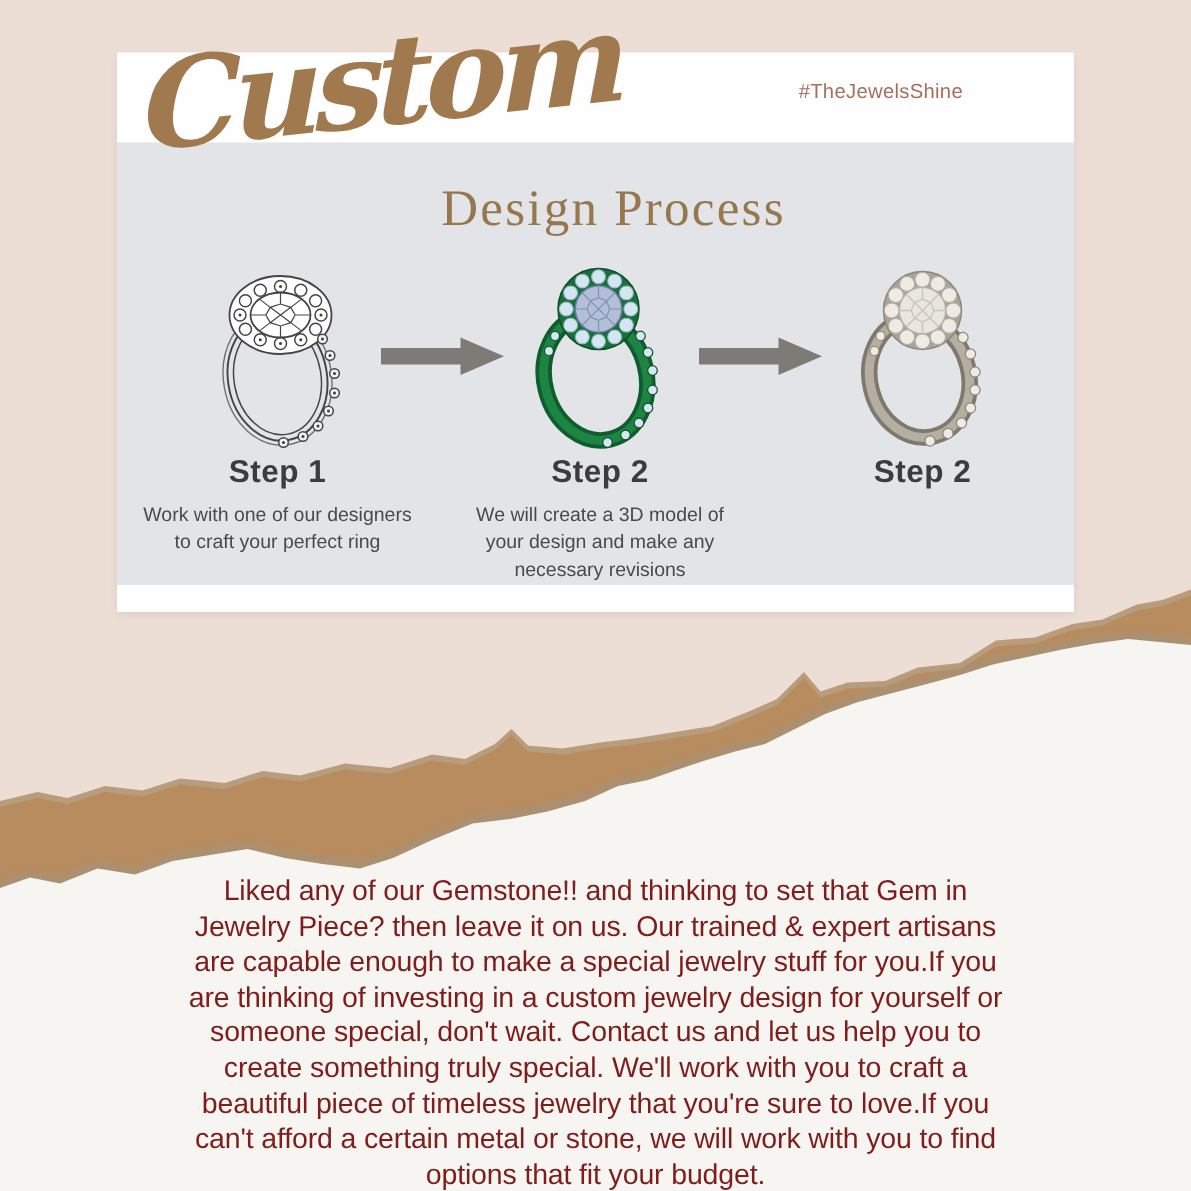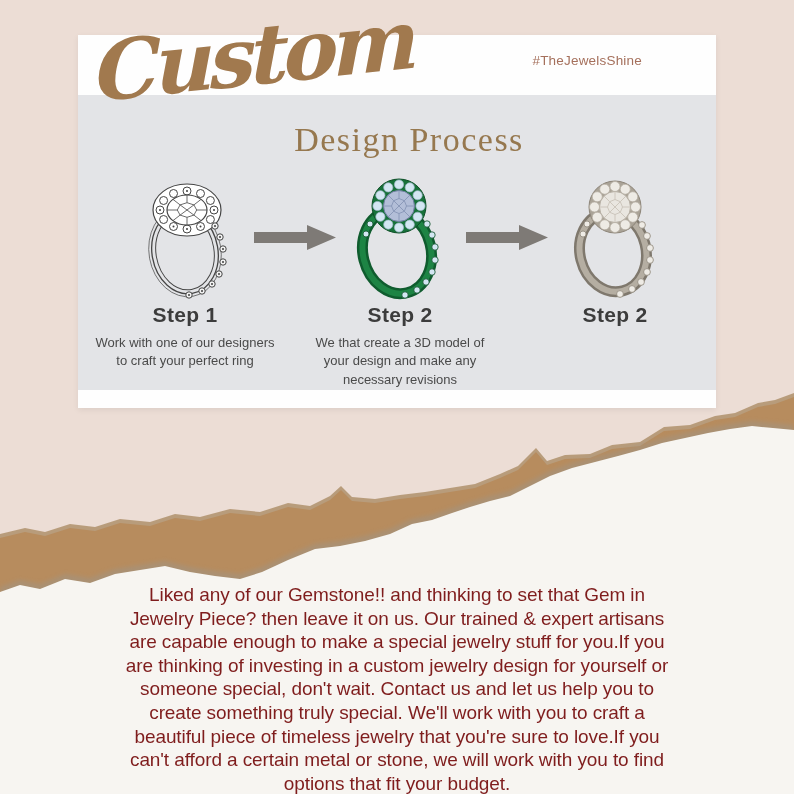--- a/index.html
+++ b/index.html
@@ -220,21 +220,21 @@
     </g>
   </svg>
 
   <div class="step step1">
     <div class="step-title">Step 1</div>
     <div class="step-desc">Work with one of our designers
 to craft your perfect ring</div>
   </div>
   <div class="step step2">
     <div class="step-title">Step 2</div>
-    <div class="step-desc">We that create a 3D model of
+    <div class="step-desc">We will create a 3D model of
 your design and make any
 necessary revisions</div>
   </div>
   <div class="step step3">
     <div class="step-title">Step 2</div>
   </div>
 </div>
 
 <svg class="torn" width="794" height="414" viewBox="0 0 794 414">
   <defs>

